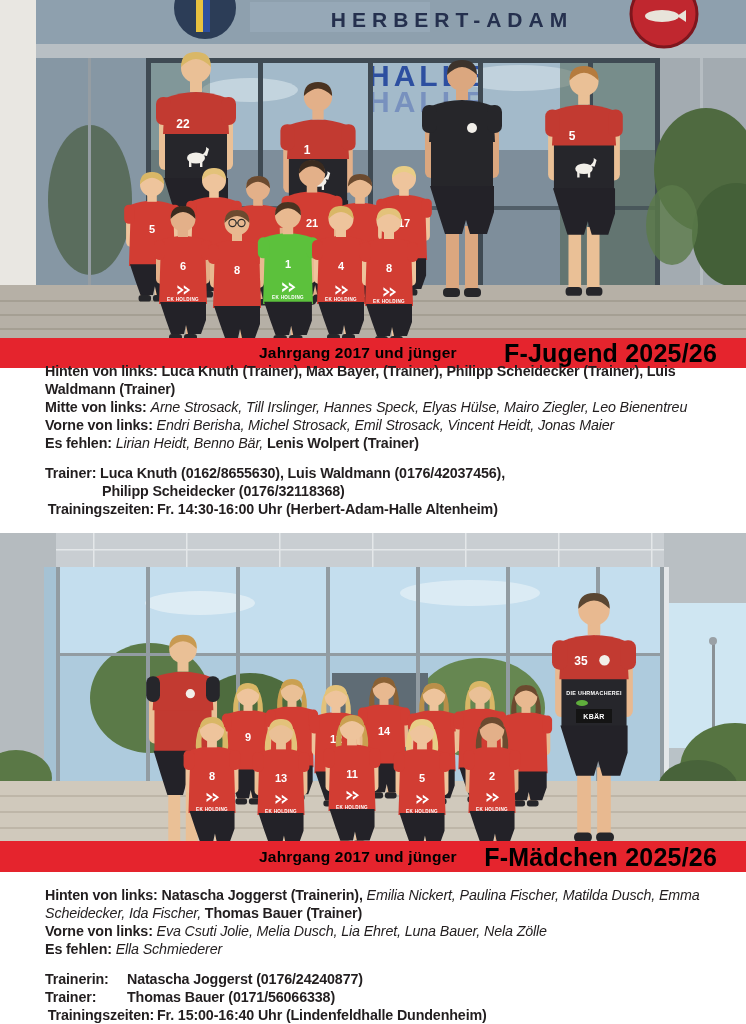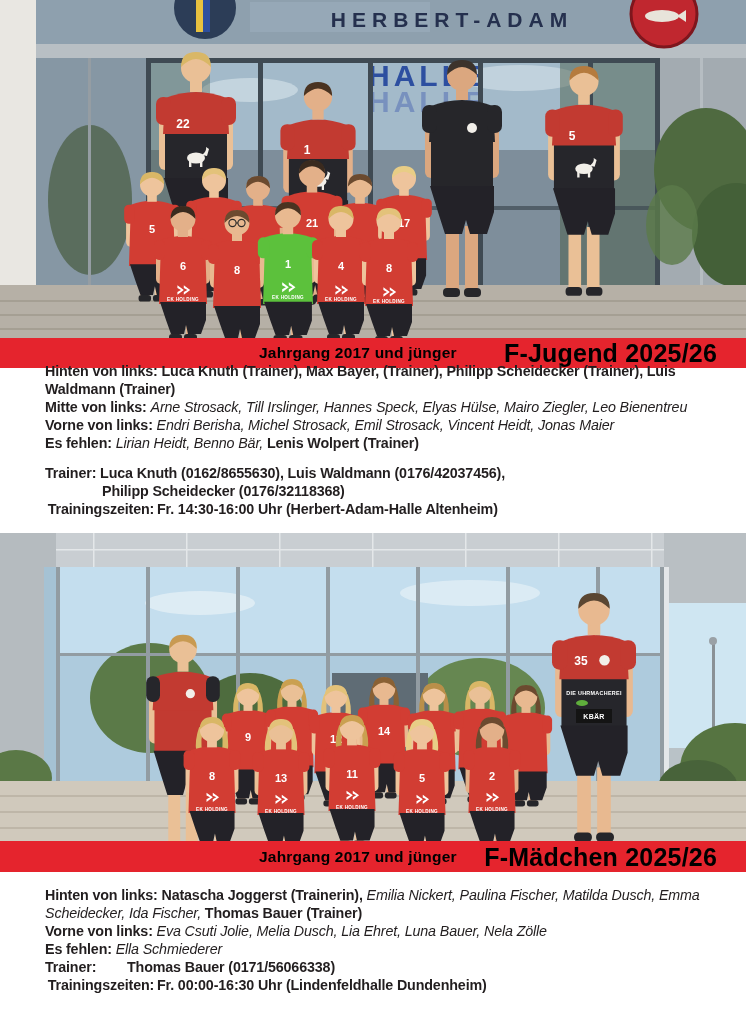--- a/index.html
+++ b/index.html
@@ -373,17 +373,18 @@
 
   <div class="banner banner2">
     <span class="tag">Jahrgang 2017 und jünger</span>
     <span class="title">F-Mädchen 2025/26</span>
   </div>
 
   <div class="caption caption2">
     <p><b>Hinten von links:</b> <b>Natascha Joggerst (Trainerin),</b> <i class="names">Emilia Nickert, Paulina Fischer, Matilda Dusch, Emma Scheidecker, Ida Fischer,</i> <b>Thomas Bauer (Trainer)</b></p>
     <p><b>Vorne von links:</b> <i class="names">Eva Csuti Jolie, Melia Dusch, Lia Ehret, Luna Bauer, Nela Zölle</i></p>
     <p><b>Es fehlen:</b> <i class="names">Ella Schmiederer</i></p>
+    <p class="gap"><b class="tlabel">Trainerin:</b><b>Natascha Joggerst (0176/24240877)</b></p>
     <p><b class="tlabel">Trainer:</b><b>Thomas Bauer (0171/56066338)</b></p>
-    <p><b class="zlabel">Trainingszeiten:</b><b>Fr. 00:00-16:30 Uhr (Lindenfeldhalle Dundenheim)</b></p>
+    <p><b class="zlabel">Trainingszeiten:</b><b>Fr. 15:00-16:40 Uhr (Lindenfeldhalle Dundenheim)</b></p>
   </div>
 
 </div>
 
 </body></html>

